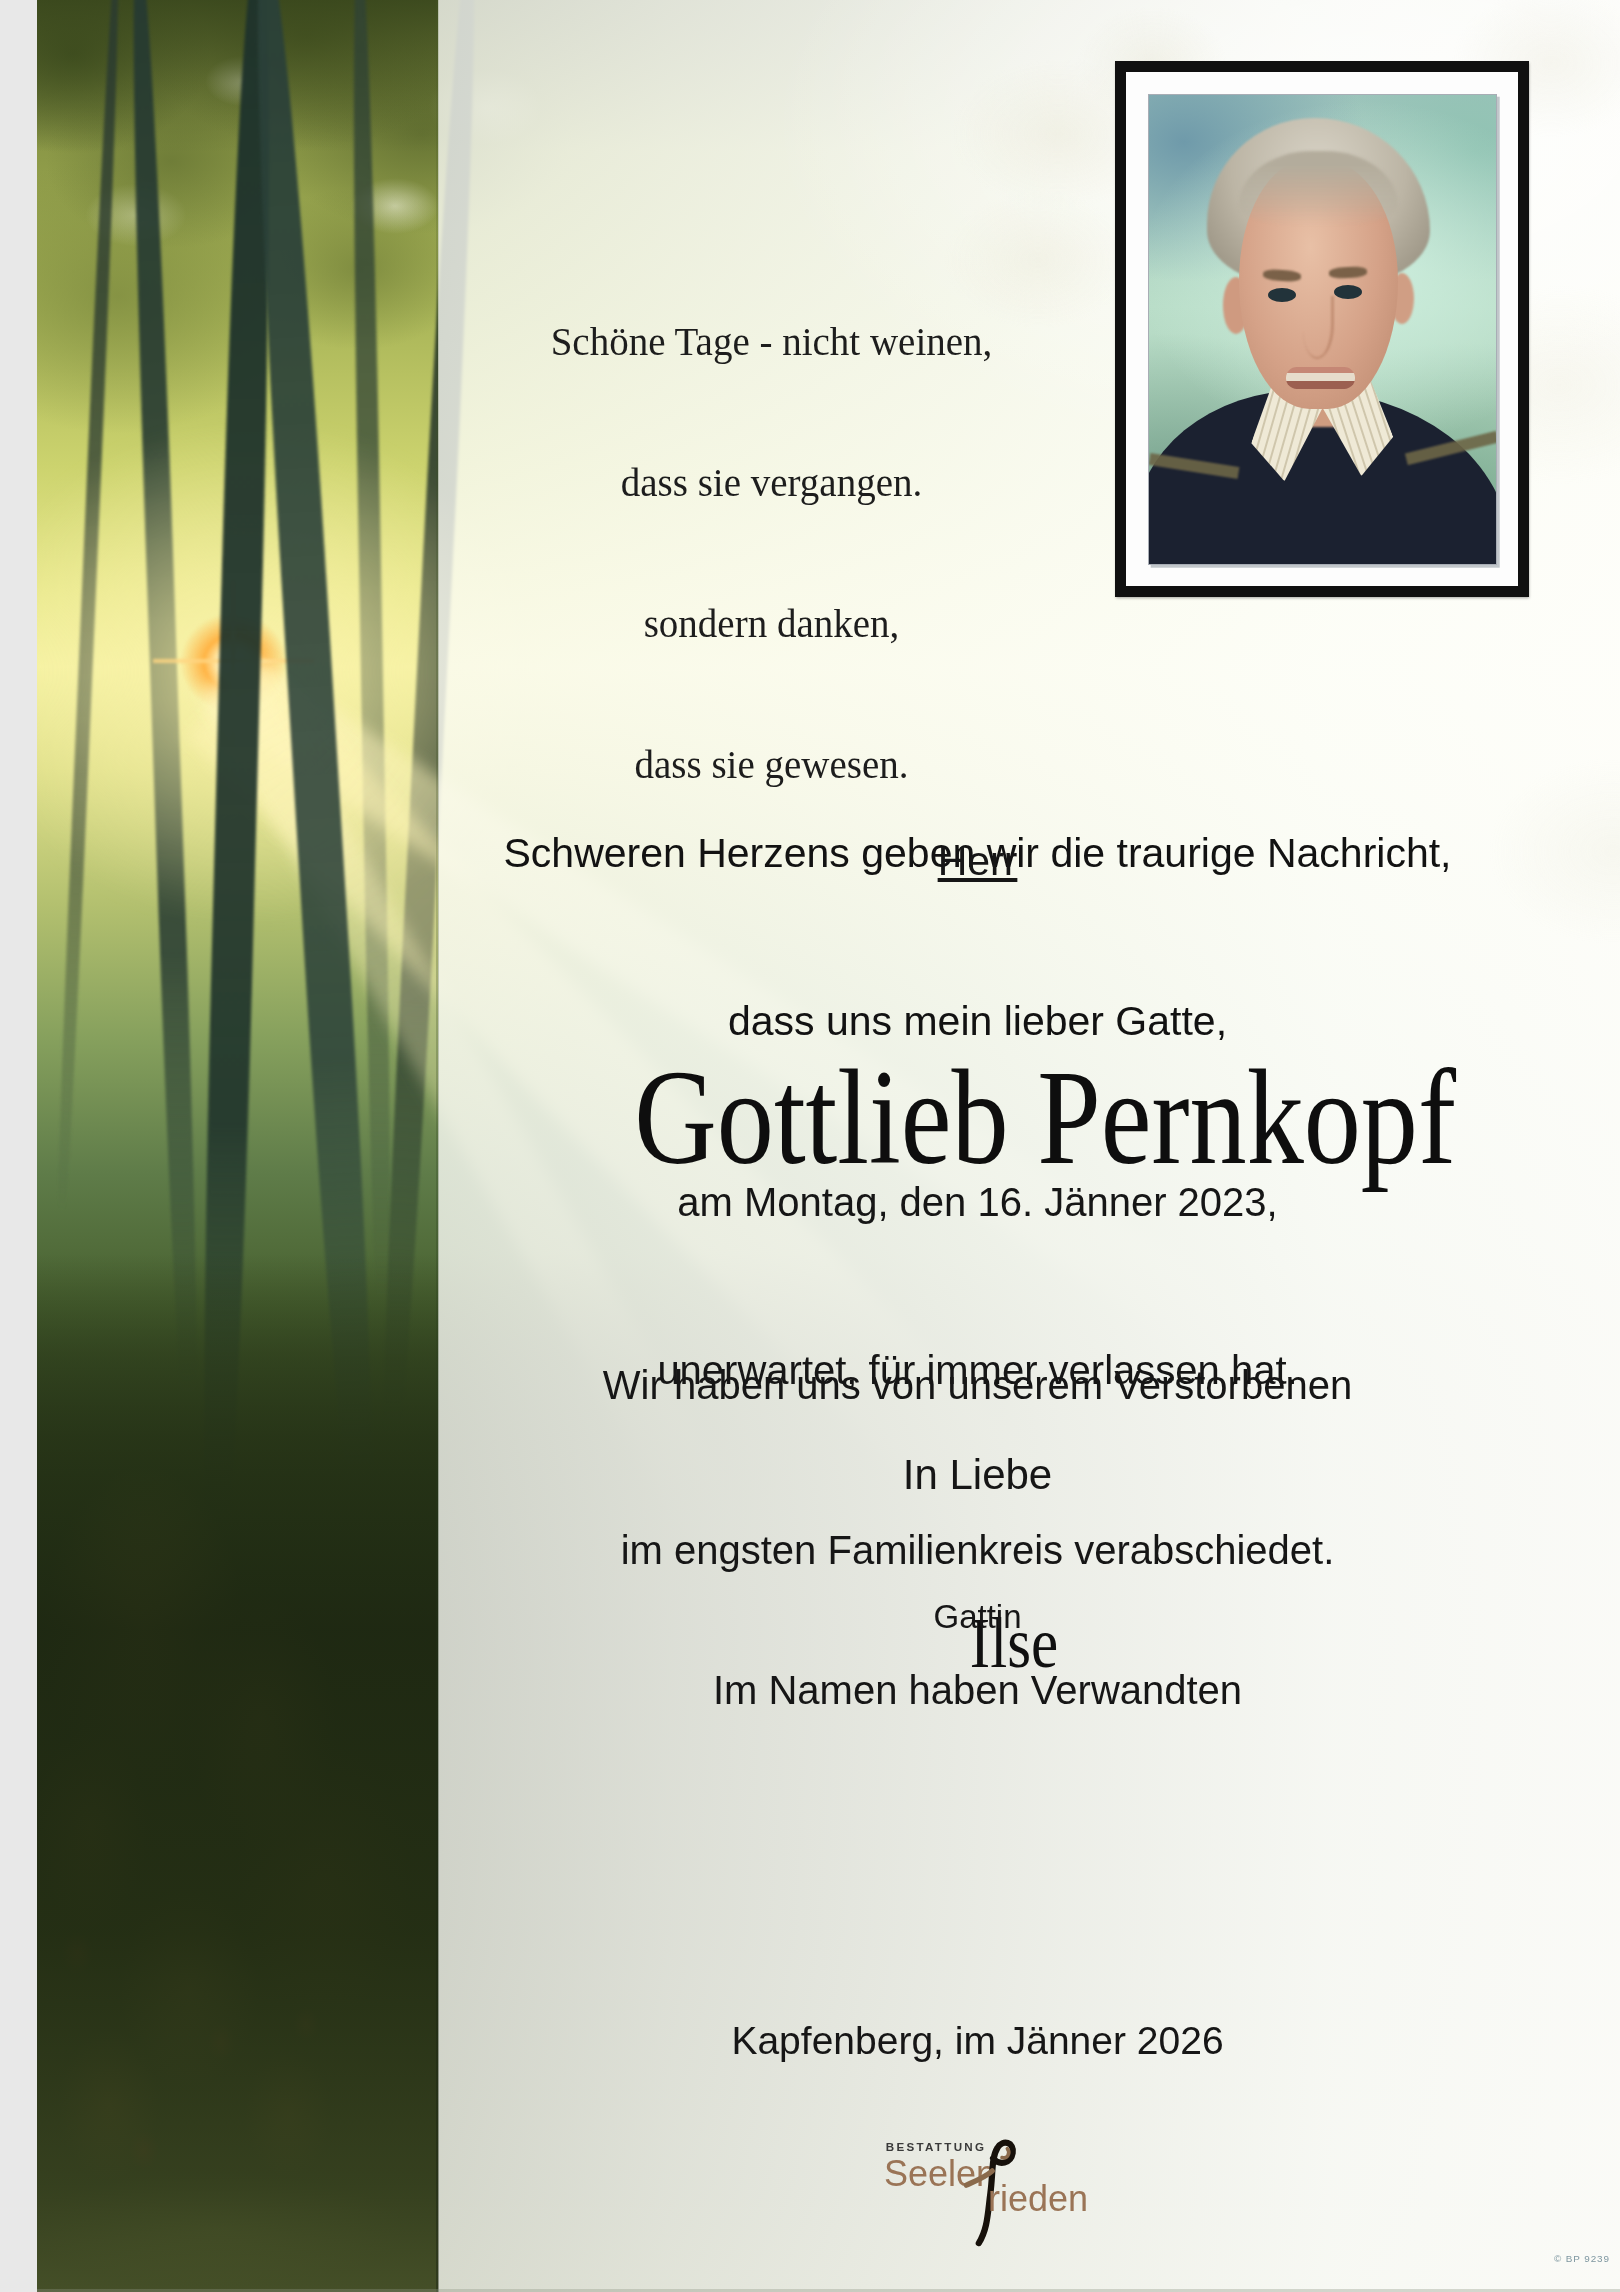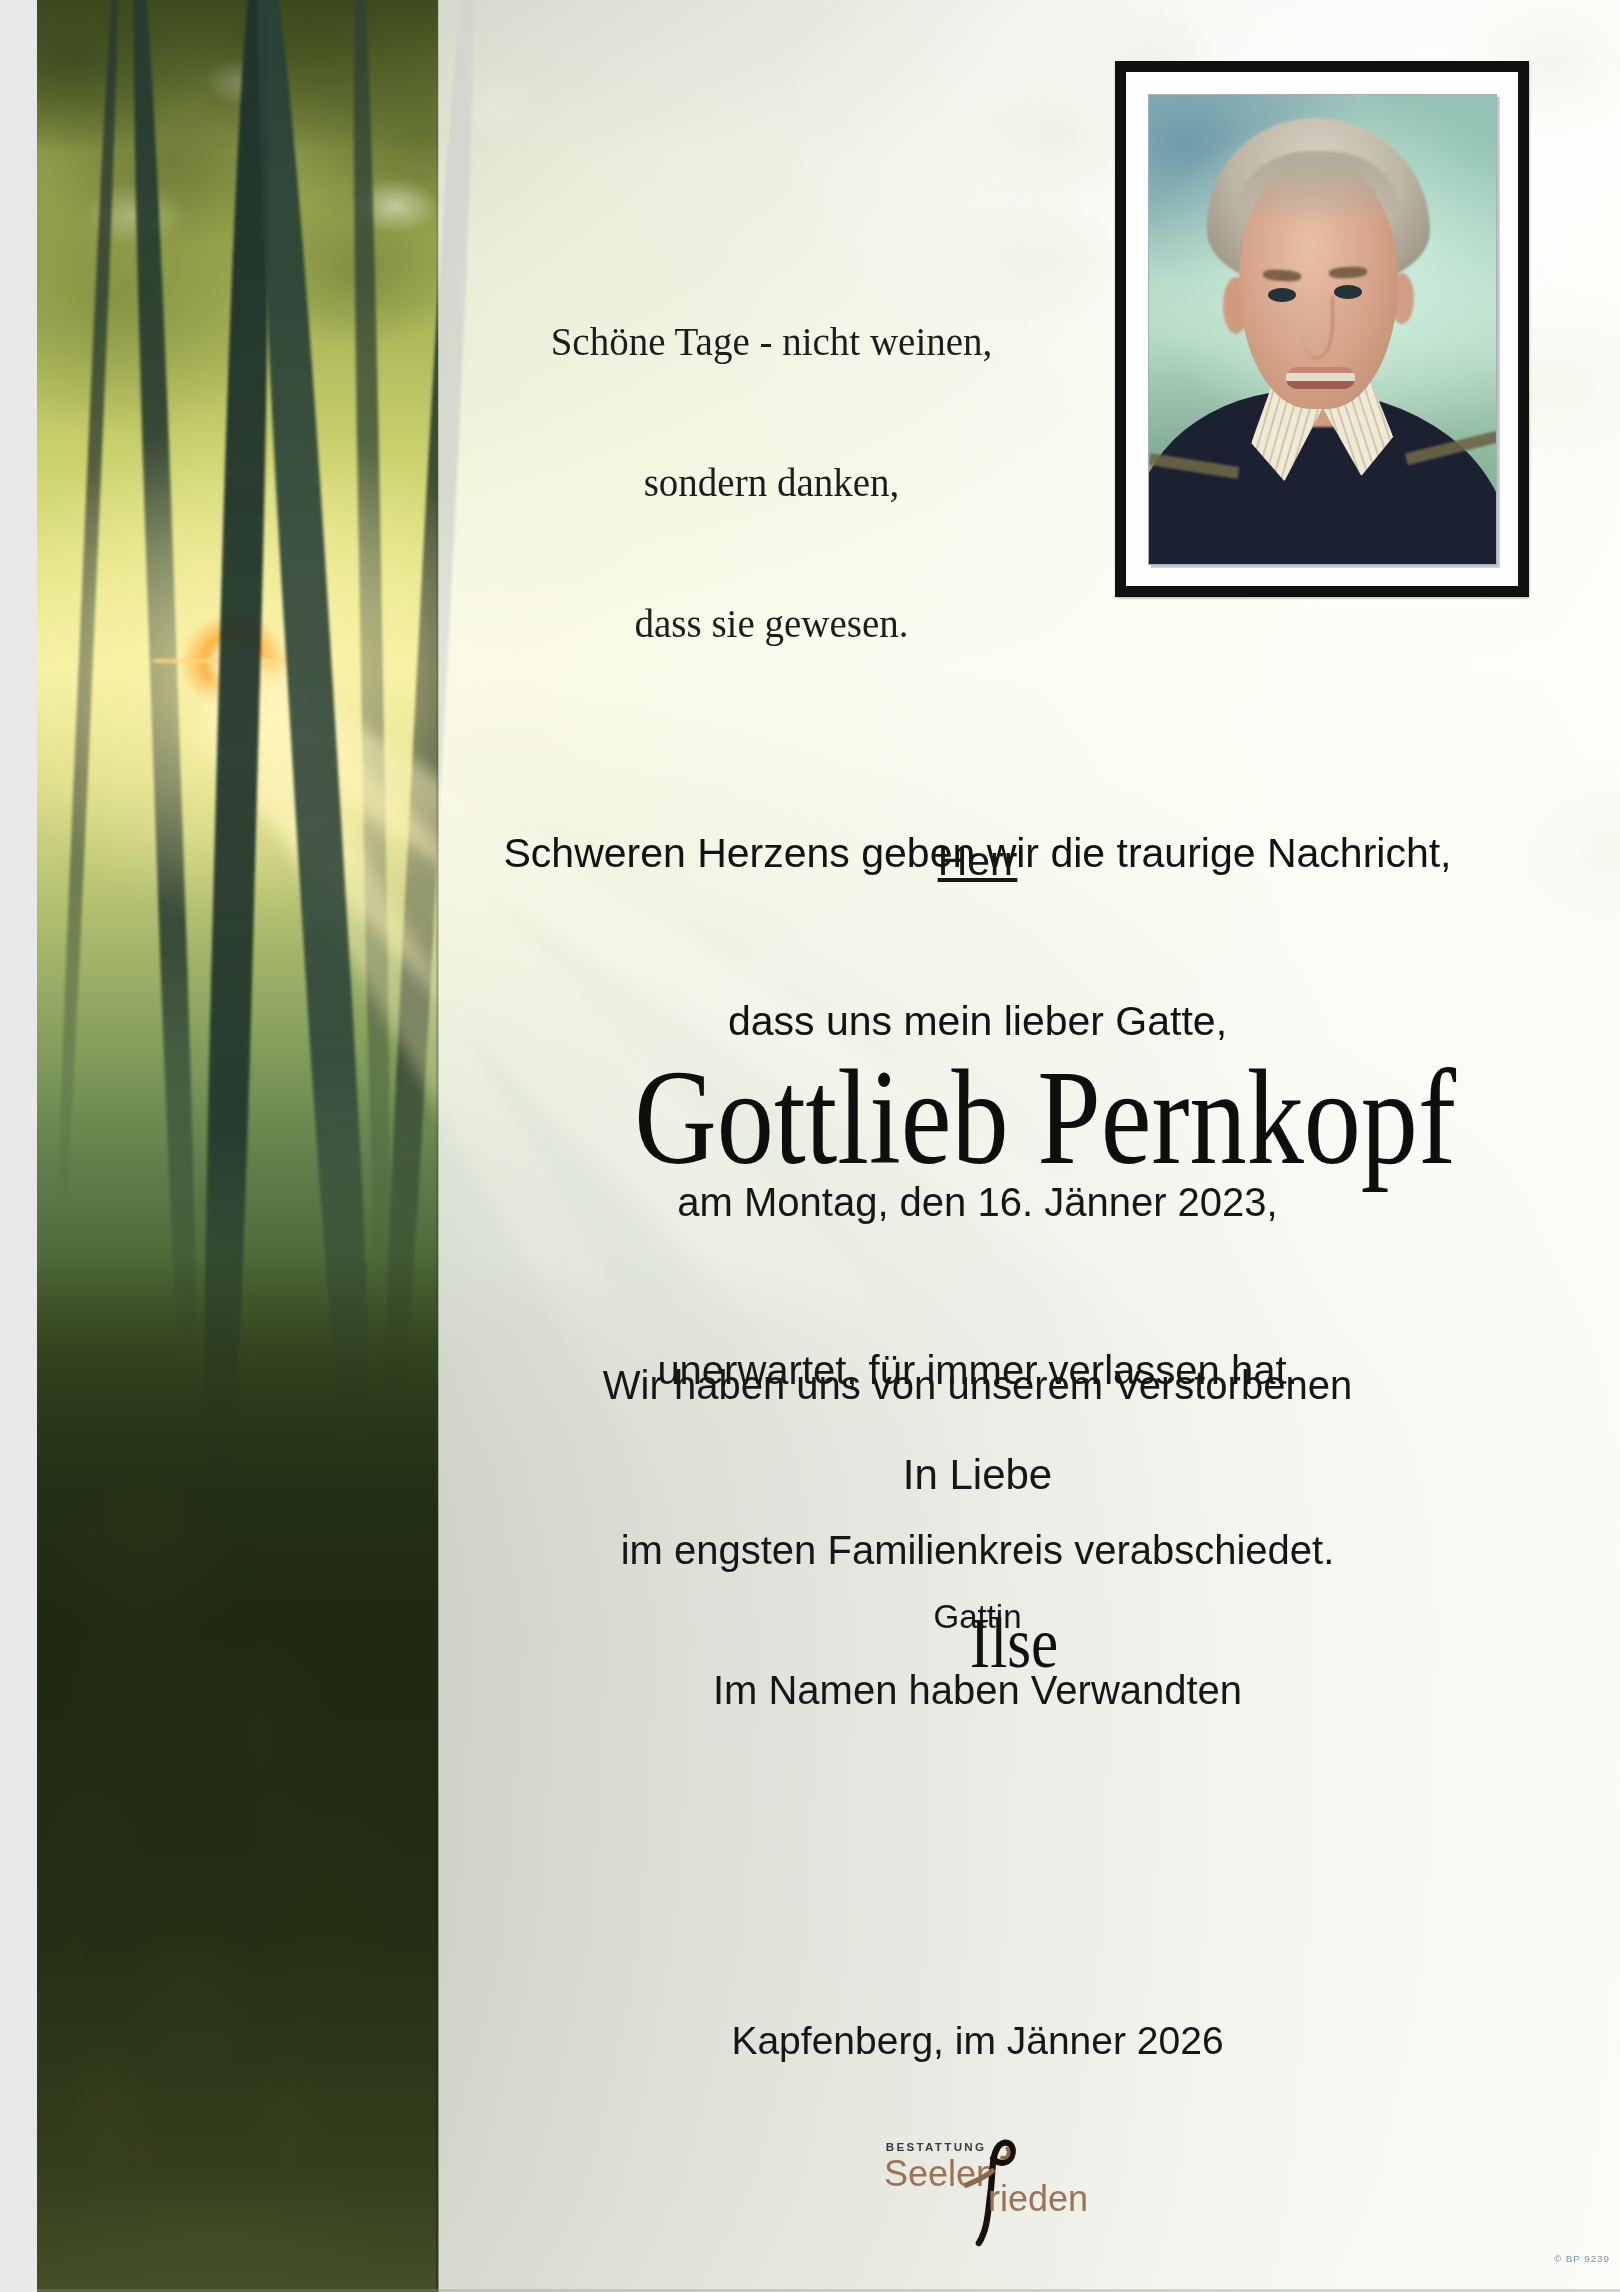--- a/index.html
+++ b/index.html
@@ -218,20 +218,21 @@
       <div class="brow br"></div>
       <div class="eye el"></div>
       <div class="eye er"></div>
       <div class="nose"></div>
       <div class="mouth"></div>
     </div>
   </div>
 
   <div class="txt serif poem">
     <div>Schöne Tage - nicht weinen,</div>
+    <div>dass sie vergangen.</div>
     <div>sondern danken,</div>
     <div>dass sie gewesen.</div>
   </div>
 
   <div class="txt col announce">
     <div>Schweren Herzens geben wir die traurige Nachricht,</div>
     <div>dass uns mein lieber Gatte,</div>
   </div>
 
   <div class="txt col salutation">Herr</div>

